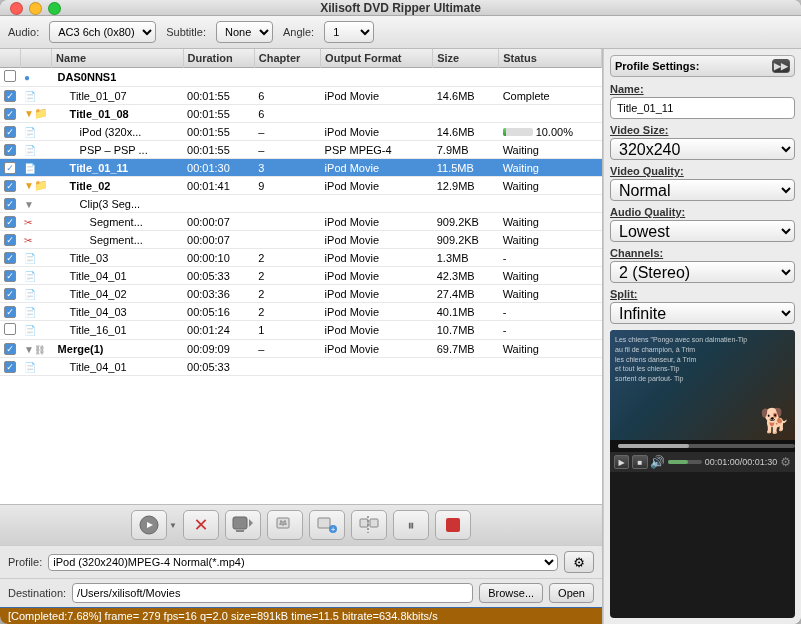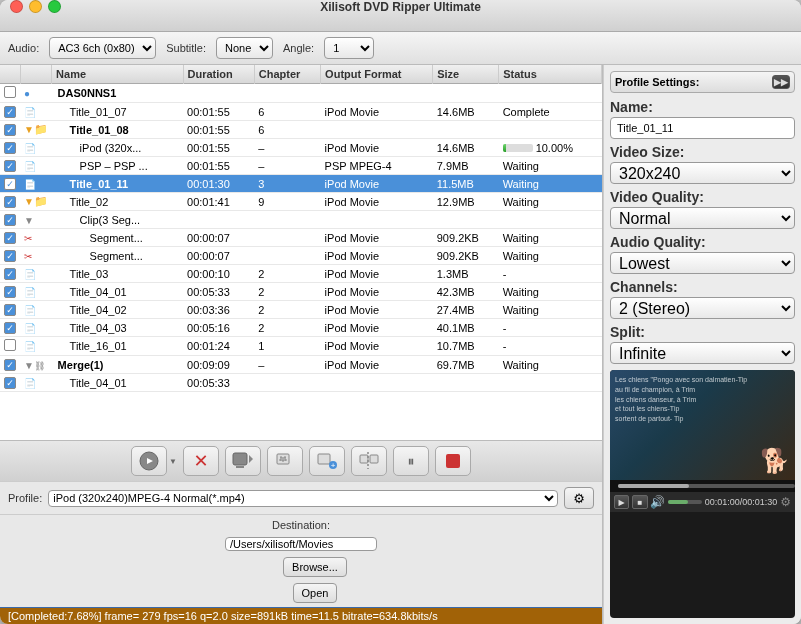--- a/index.html
+++ b/index.html
@@ -16,23 +16,23 @@
       height: 624px;
       background: #ececec;
       border-radius: 8px;
       display: flex;
       flex-direction: column;
       overflow: hidden;
       box-shadow: 0 2px 10px rgba(0,0,0,0.4);
     }
     .titlebar {
       background: linear-gradient(to bottom, #e8e8e8, #d0d0d0);
-      height: 32px;
-      display: flex;
-      align-items: flex-start;
+      height: 16px;
+      display: flex;
+      align-items: flex-end;
       padding: 0 10px;
       border-bottom: 1px solid #aaa;
       border-radius: 8px 8px 0 0;
       position: relative;
     }
     .titlebar-buttons {
       display: flex;
       gap: 6px;
     }
     .tb-btn {
@@ -175,41 +175,39 @@
       font-size: 13px;
     }
     .dest-row {
       padding: 4px 8px;
       display: flex;
       align-items: center;
       gap: 6px;
       background: #e8e8e8;
       border-top: 1px solid #ccc;
       font-size: 11px;
-      flex-direction: column;
     }
     .dest-row label { font-weight: 500; color: #333; }
     .dest-input {
       flex: 1;
       height: 20px;
       font-size: 11px;
       border: 1px solid #999;
       border-radius: 4px;
       padding: 0 4px;
       background: #fff;
     }
     .dest-btn {
       height: 20px;
       padding: 0 8px;
       font-size: 11px;
       border: 1px solid #999;
       border-radius: 4px;
       background: linear-gradient(to bottom, #f5f5f5, #ddd);
       cursor: pointer;
-      margin-left: 28px;
     }
     .status-bar {
       background: #a16207;
       padding: 2px 8px;
       font-size: 11px;
       color: #fff;
       border-top: 1px solid #3a6aaa;
     }
     .right-panel {
       width: 198px;
@@ -235,23 +233,24 @@
       display: flex;
       flex-direction: column;
       gap: 5px;
     }
     .settings-row {
       display: flex;
       flex-direction: column;
       gap: 2px;
     }
     .settings-row label {
-      font-size: 14px;
+      font-size: 11px;
       font-weight: 600;
       color: #333;
+      text-decoration: underline;
     }
     .settings-select {
       width: 100%;
       height: 22px;
       font-size: 16px;
       border: 1px solid #999;
       border-radius: 4px;
       background: linear-gradient(to bottom, #fff, #e8e8e8);
       padding: 0 4px;
     }
@@ -474,21 +473,21 @@
               <td>00:01:30</td>
               <td>3</td>
               <td>iPod Movie</td>
               <td>11.5MB</td>
               <td>Waiting</td>
             </tr>
 
             <tr>
               <td class="checkbox-col"><div class="checkbox checked">✓</div></td>
               <td><span style="color:#e8a020; font-size:10px;">▼</span><span class="folder-icon">📁</span></td>
-              <td style="padding-left:18px; font-weight:400;">Title_02</td>
+              <td style="padding-left:18px; font-weight:700;">Title_02</td>
               <td>00:01:41</td>
               <td>9</td>
               <td>iPod Movie</td>
               <td>12.9MB</td>
               <td>Waiting</td>
             </tr>
 
             <tr>
               <td class="checkbox-col"><div class="checkbox checked">✓</div></td>
               <td><span style="font-size:10px; color:#888;">▼</span></td>

